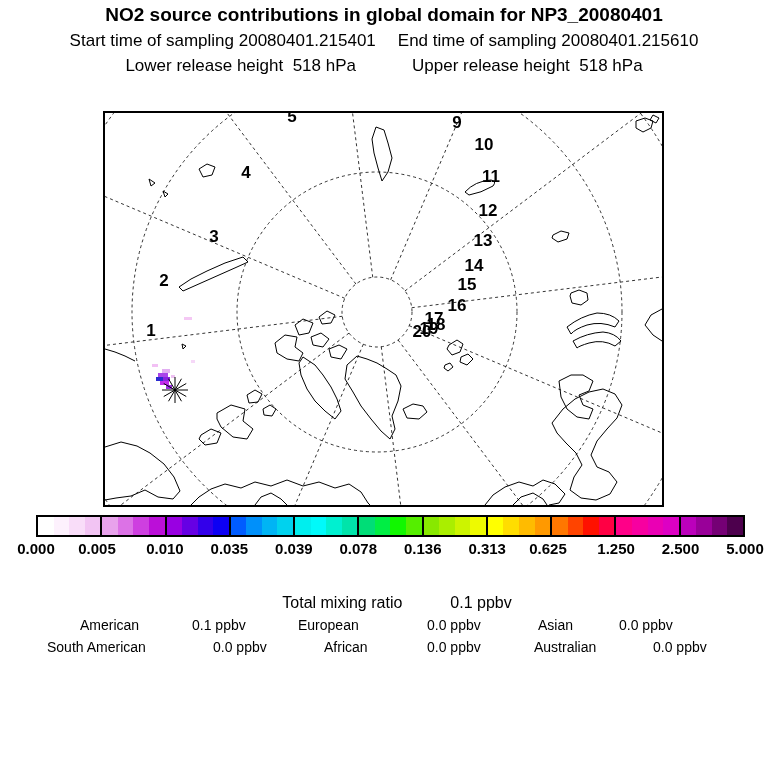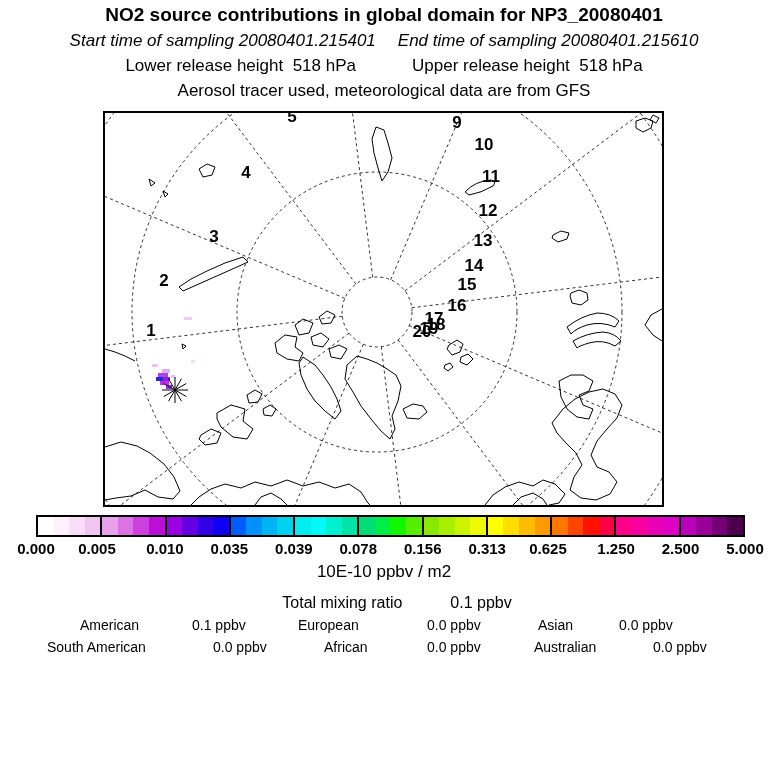--- a/index.html
+++ b/index.html
@@ -1,21 +1,21 @@
 <!DOCTYPE html>
 <html><head>
 <meta charset="utf-8">
 <style>
   html,body{margin:0;padding:0;background:#ffffff;}
   #page{position:relative;width:768px;height:768px;background:#ffffff;
         font-family:"Liberation Sans",sans-serif;color:#000;overflow:hidden;}
   .hdr{position:absolute;left:0;width:768px;display:flex;justify-content:center;
        white-space:pre;line-height:1.25;}
   #title-line{top:3px;font-size:19px;font-weight:bold;}
-  #hline2{top:30px;font-size:17px;gap:22px;font-style:italic;}
+  #hline2{top:30px;font-size:17px;gap:22px;}
   #hline3{top:55px;font-size:17px;gap:56px;}
   #hline4{top:80px;font-size:17px;}
   #map-frame{position:absolute;left:103px;top:111px;width:557px;height:392px;
              border:2px solid #000;background:#fff;}
   #map-frame svg{display:block;}
   #colorbar{position:absolute;left:36px;top:515px;width:709px;height:22px;
             border:2px solid #000;box-sizing:border-box;display:flex;}
   .cb-seg{flex:1 1 0;display:flex;height:100%;}
   .cb-seg + .cb-seg{border-left:2px solid #000;}
   .cb-cell{flex:1 1 0;height:100%;}
@@ -41,21 +41,20 @@
   <div class="hdr" id="hline2">
     <span>Start time of sampling 20080401.215401</span>
     <span>End time of sampling 20080401.215610</span>
   </div>
 
   <div class="hdr" id="hline3">
     <span>Lower release height  518 hPa</span>
     <span>Upper release height  518 hPa</span>
   </div>
 
-  <div class="hdr" id="hline4">Aerosol tracer used, meteorological data are from GFS</div>
 
   <div id="map-frame">
     <svg id="mapsvg" width="557" height="392" viewBox="0 0 557 392">
         <g>
           <circle cx="272" cy="199" r="35" fill="none" stroke="#000" stroke-width="0.8" stroke-dasharray="3,3"></circle>
           <circle cx="272" cy="199" r="140" fill="none" stroke="#000" stroke-width="0.8" stroke-dasharray="3,3"></circle>
           <circle cx="272" cy="199" r="245" fill="none" stroke="#000" stroke-width="0.8" stroke-dasharray="3,3"></circle>
           <circle cx="272" cy="199" r="330" fill="none" stroke="#000" stroke-width="0.8" stroke-dasharray="3,3"></circle>
           <line x1="285.6755894971246" y1="166.7823301291646" x2="412.6632062561386" y2="-132.38174724287848" stroke="#000" stroke-width="0.8" stroke-dasharray="3,3"></line>
           <line x1="299.9522428516552" y1="177.9364741896783" x2="559.5087836170254" y2="-17.653408334737378" stroke="#000" stroke-width="0.8" stroke-dasharray="3,3"></line>
@@ -219,28 +218,27 @@
         <div class="cb-cell" style="background: rgb(77, 0, 77);"></div>
       </div>
     </div>
   <div id="cb-labels">
       <span class="cb-tick" style="left: 36px;">0.000</span>
       <span class="cb-tick" style="left: 97px;">0.005</span>
       <span class="cb-tick" style="left: 164.909px;">0.010</span>
       <span class="cb-tick" style="left: 229.364px;">0.035</span>
       <span class="cb-tick" style="left: 293.818px;">0.039</span>
       <span class="cb-tick" style="left: 358.273px;">0.078</span>
-      <span class="cb-tick" style="left: 422.727px;">0.156</span>
+      <span class="cb-tick" style="left: 422.727px;">0.136</span>
       <span class="cb-tick" style="left: 487.182px;">0.313</span>
       <span class="cb-tick" style="left: 548px;">0.625</span>
       <span class="cb-tick" style="left: 616.091px;">1.250</span>
       <span class="cb-tick" style="left: 680.545px;">2.500</span>
       <span class="cb-tick" style="left: 745px;">5.000</span>
     </div>
-  <div id="cb-unit">10E-10 ppbv / m2</div>
 
   <div id="stats1">
     <span class="gap-a">Total mixing ratio</span>
     <span class="gap-b">0.1 ppbv</span>
   </div>
 
   <div class="region-row" id="regions1">
     <span style="left:80px">American</span>
     <span style="left:192px">0.1 ppbv</span>
     <span style="left:298px">European</span>

